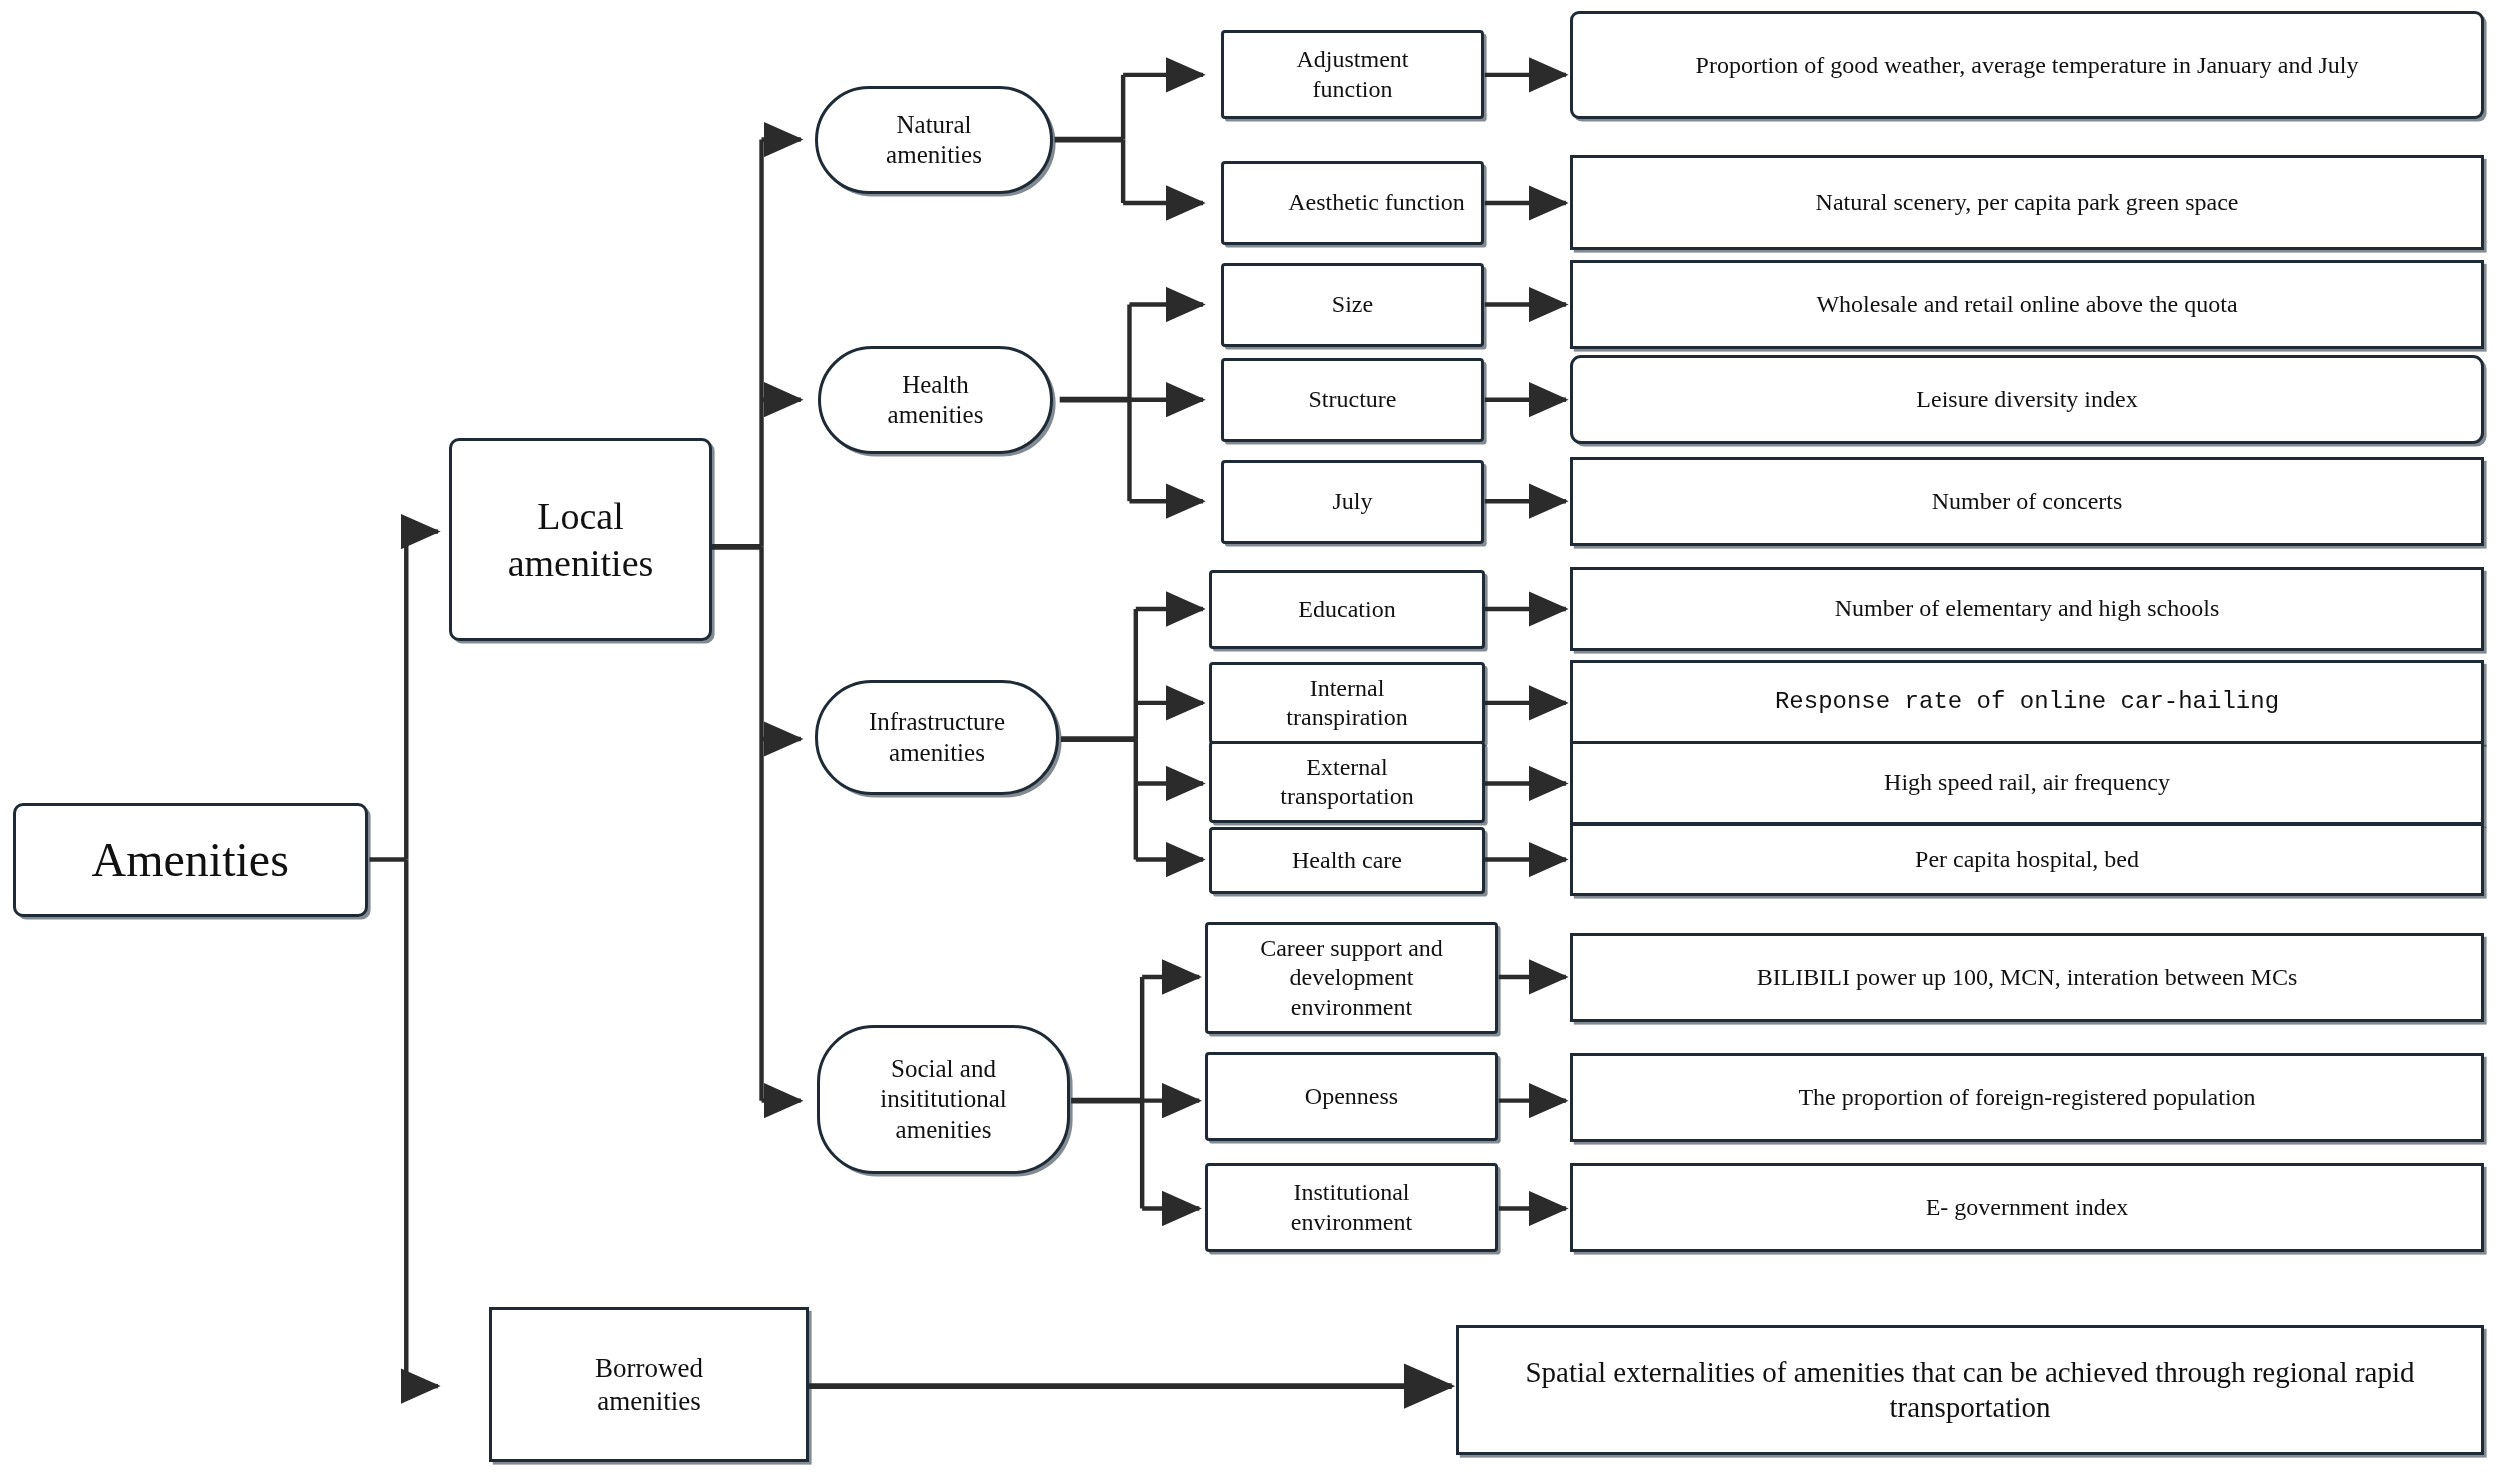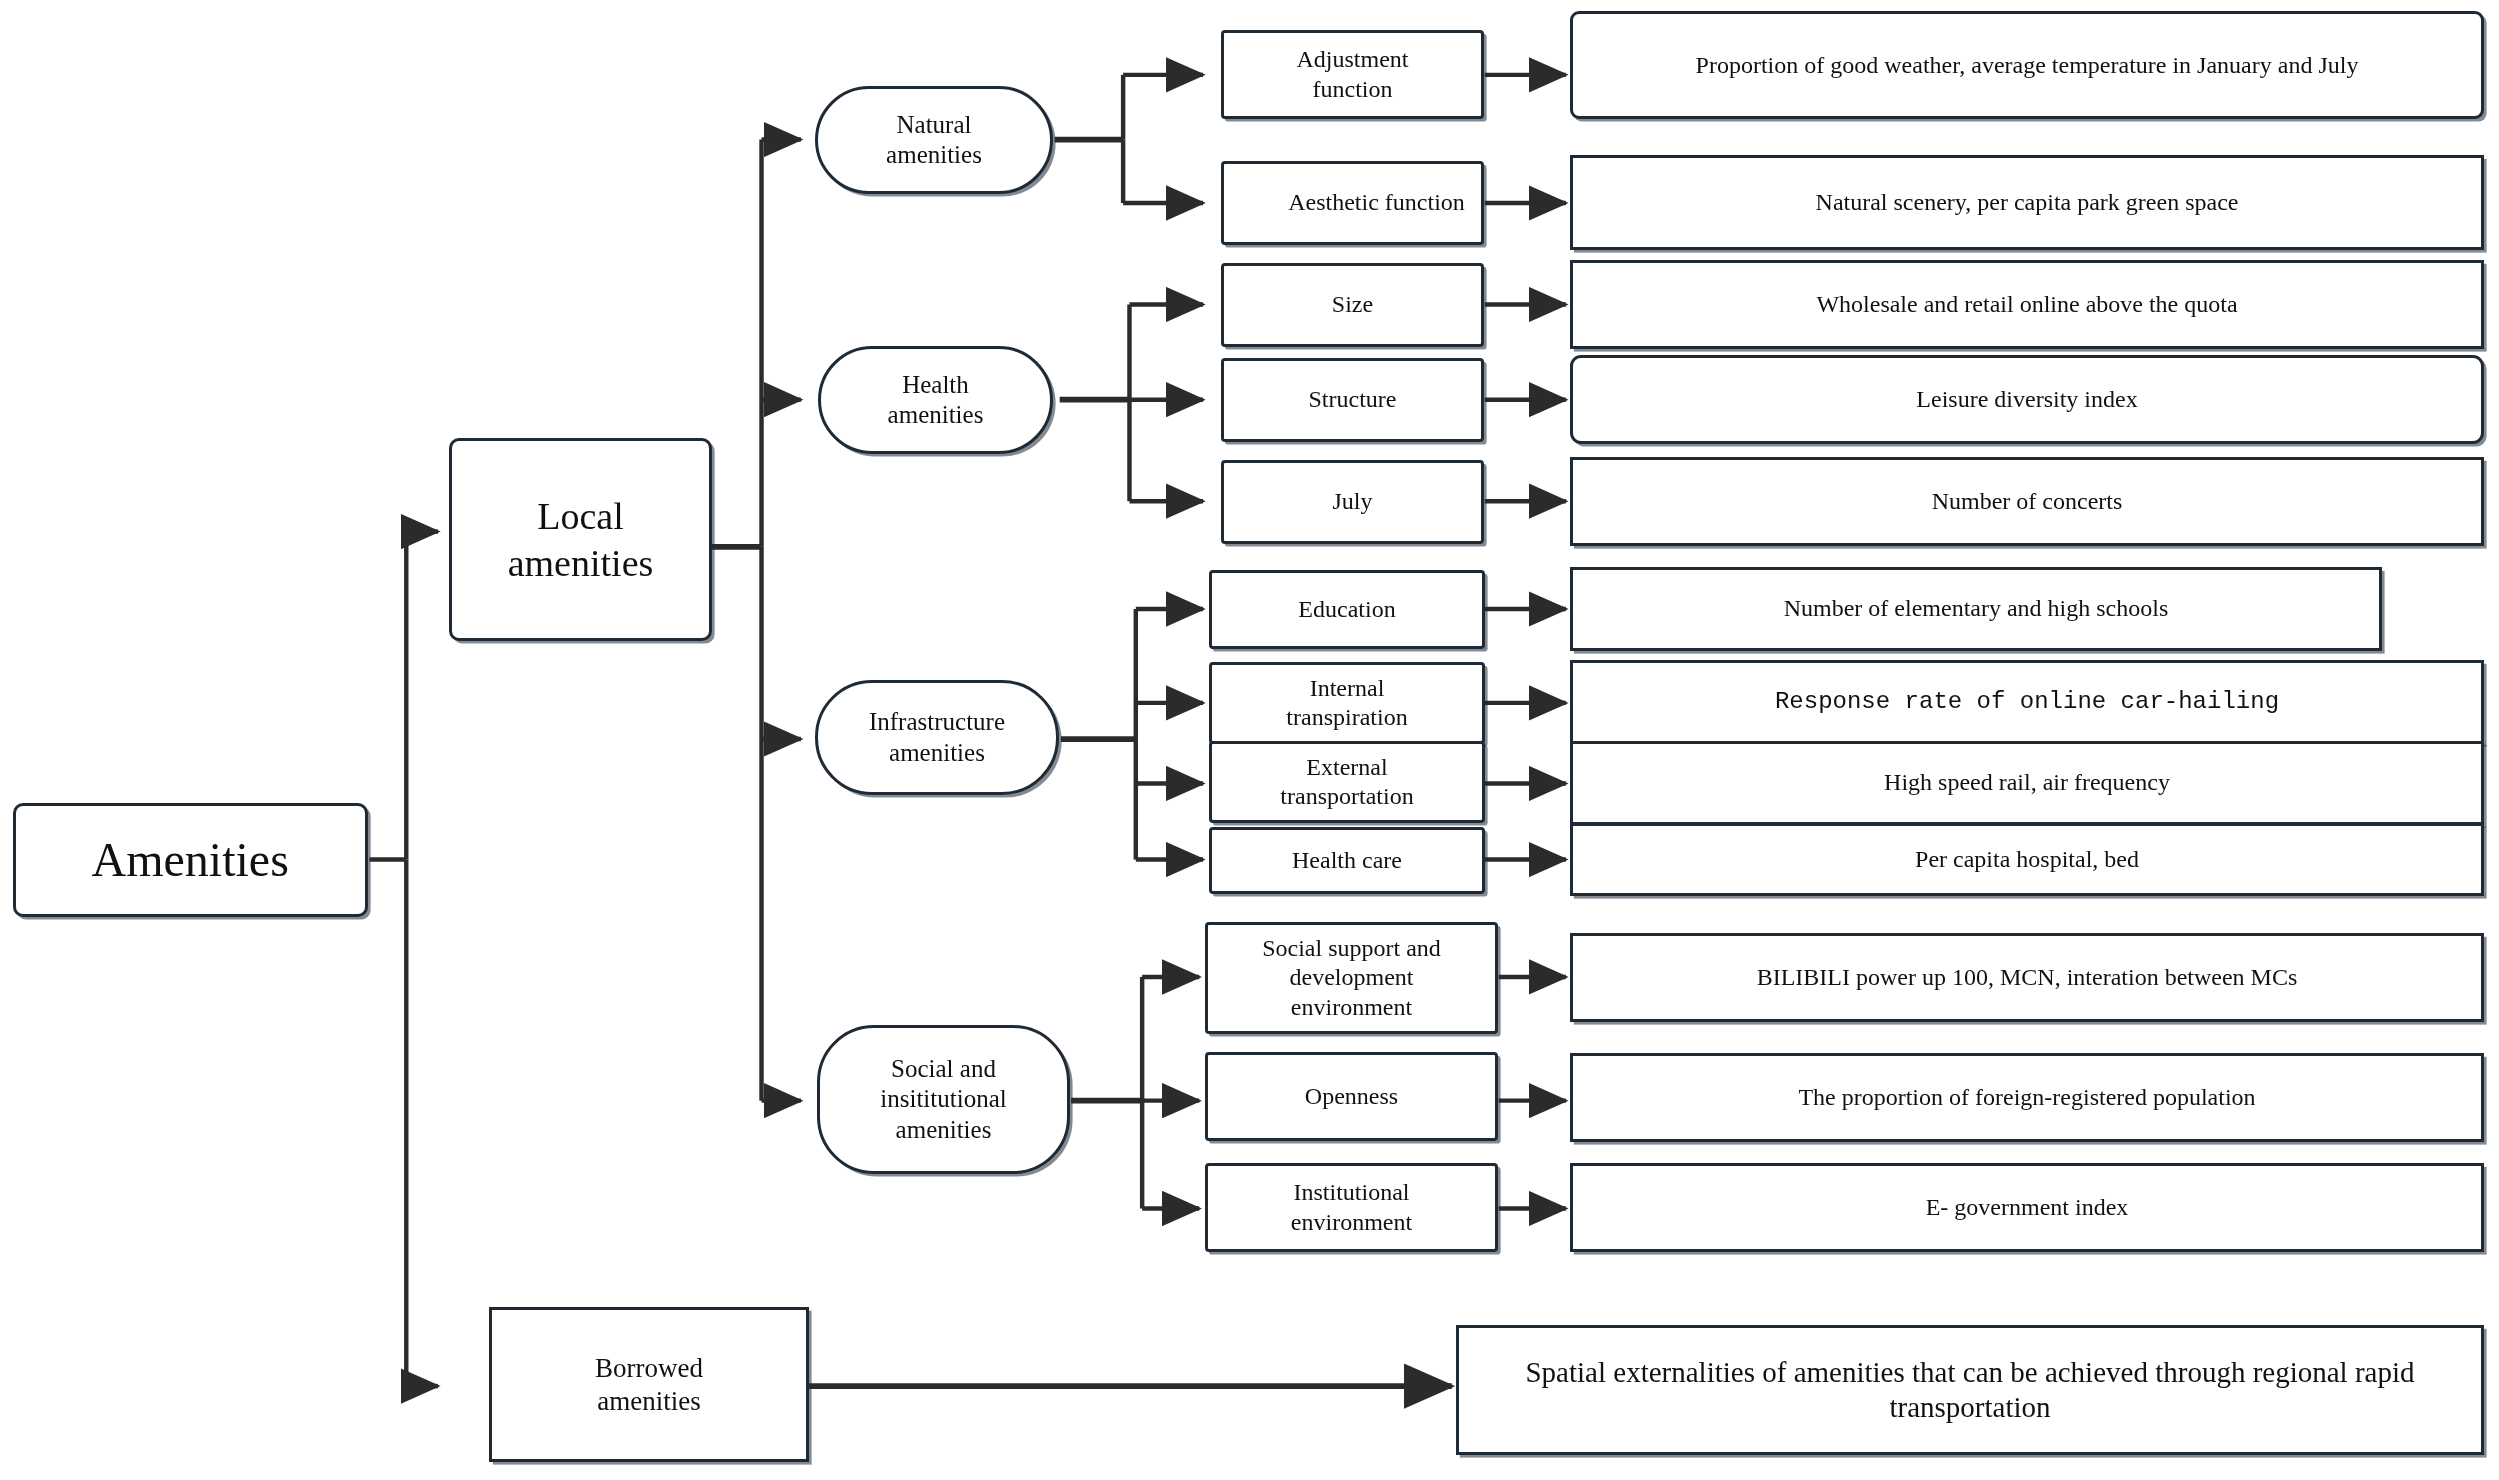--- a/index.html
+++ b/index.html
@@ -151,21 +151,21 @@
 transpiration</span>
   </div>
   <div class="node lvl4" style="left:1209px;top:741px;width:276px;height:82px;white-space:pre-line;">
     <span>External
 transportation</span>
   </div>
   <div class="node lvl4" style="left:1209px;top:827px;width:276px;height:67px;">
     <span>Health care</span>
   </div>
   <div class="node lvl4" style="left:1205px;top:922px;width:293px;height:112px;white-space:pre-line;">
-    <span>Social support and
+    <span>Career support and
 development
 environment</span>
   </div>
   <div class="node lvl4" style="left:1205px;top:1052px;width:293px;height:89px;">
     <span>Openness</span>
   </div>
   <div class="node lvl4" style="left:1205px;top:1163px;width:293px;height:89px;white-space:pre-line;">
     <span>Institutional
 environment</span>
   </div>
@@ -178,21 +178,21 @@
   </div>
   <div class="node lvl5" style="left:1570px;top:260px;width:914px;height:89px;">
     <span>Wholesale and retail online above the quota</span>
   </div>
   <div class="node lvl5" style="left:1570px;top:355px;width:914px;height:89px;border-radius:11px;">
     <span>Leisure diversity index</span>
   </div>
   <div class="node lvl5" style="left:1570px;top:457px;width:914px;height:89px;">
     <span>Number of concerts</span>
   </div>
-  <div class="node lvl5" style="left:1570px;top:567px;width:812px;height:84px;">
+  <div class="node lvl5" style="left:1570px;top:567px;width:914px;height:84px;">
     <span>Number of elementary and high schools</span>
   </div>
   <div class="node lvl5" style="left:1570px;top:660px;width:914px;height:84px;font-family:Liberation Mono, monospace;">
     <span>Response rate of online car-hailing</span>
   </div>
   <div class="node lvl5" style="left:1570px;top:741px;width:914px;height:84px;">
     <span>High speed rail, air frequency</span>
   </div>
   <div class="node lvl5" style="left:1570px;top:823px;width:914px;height:73px;">
     <span>Per capita hospital, bed</span>

